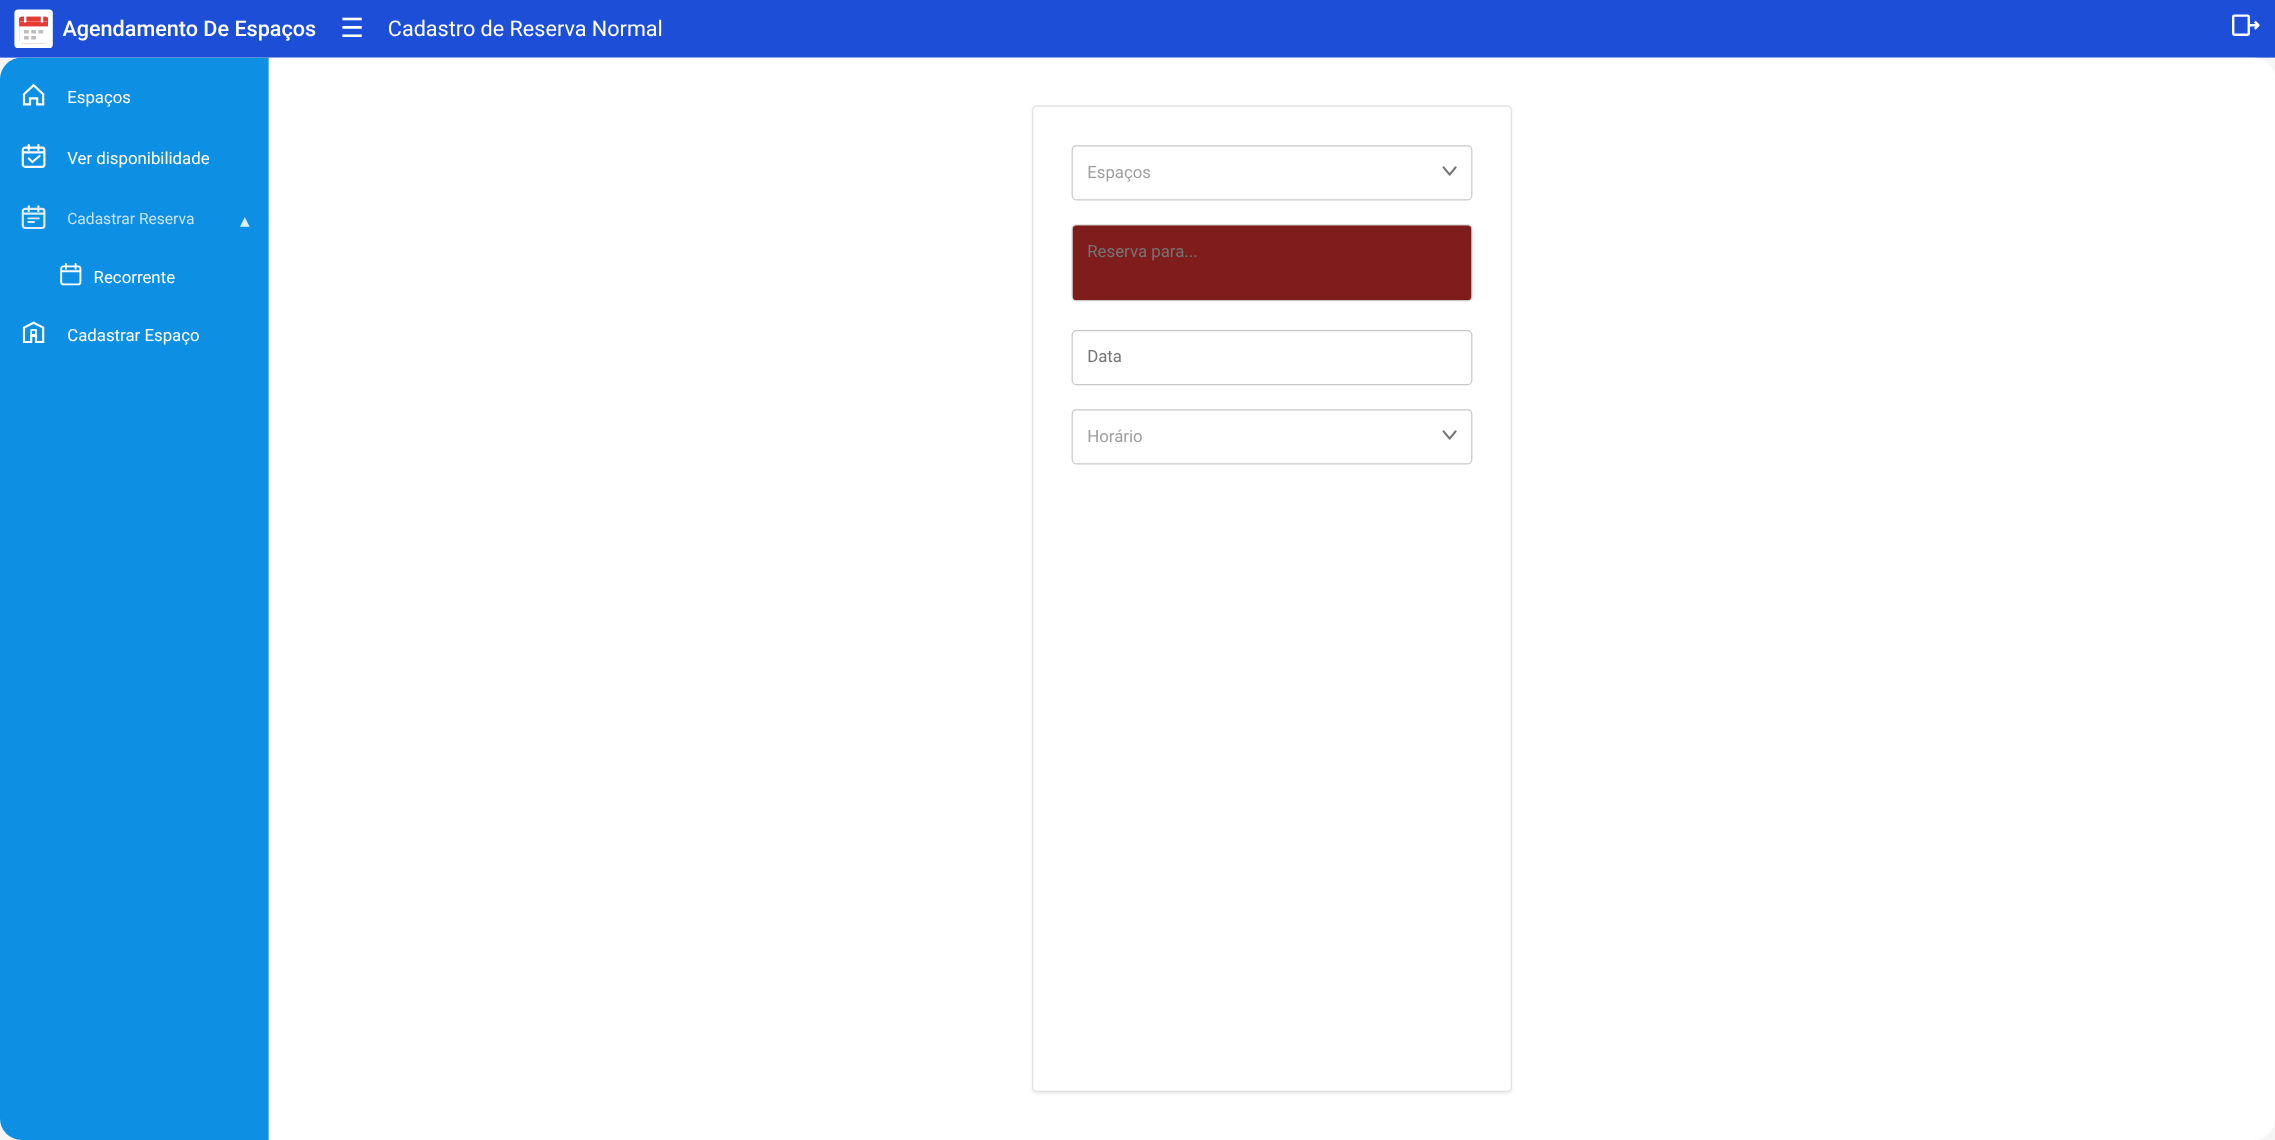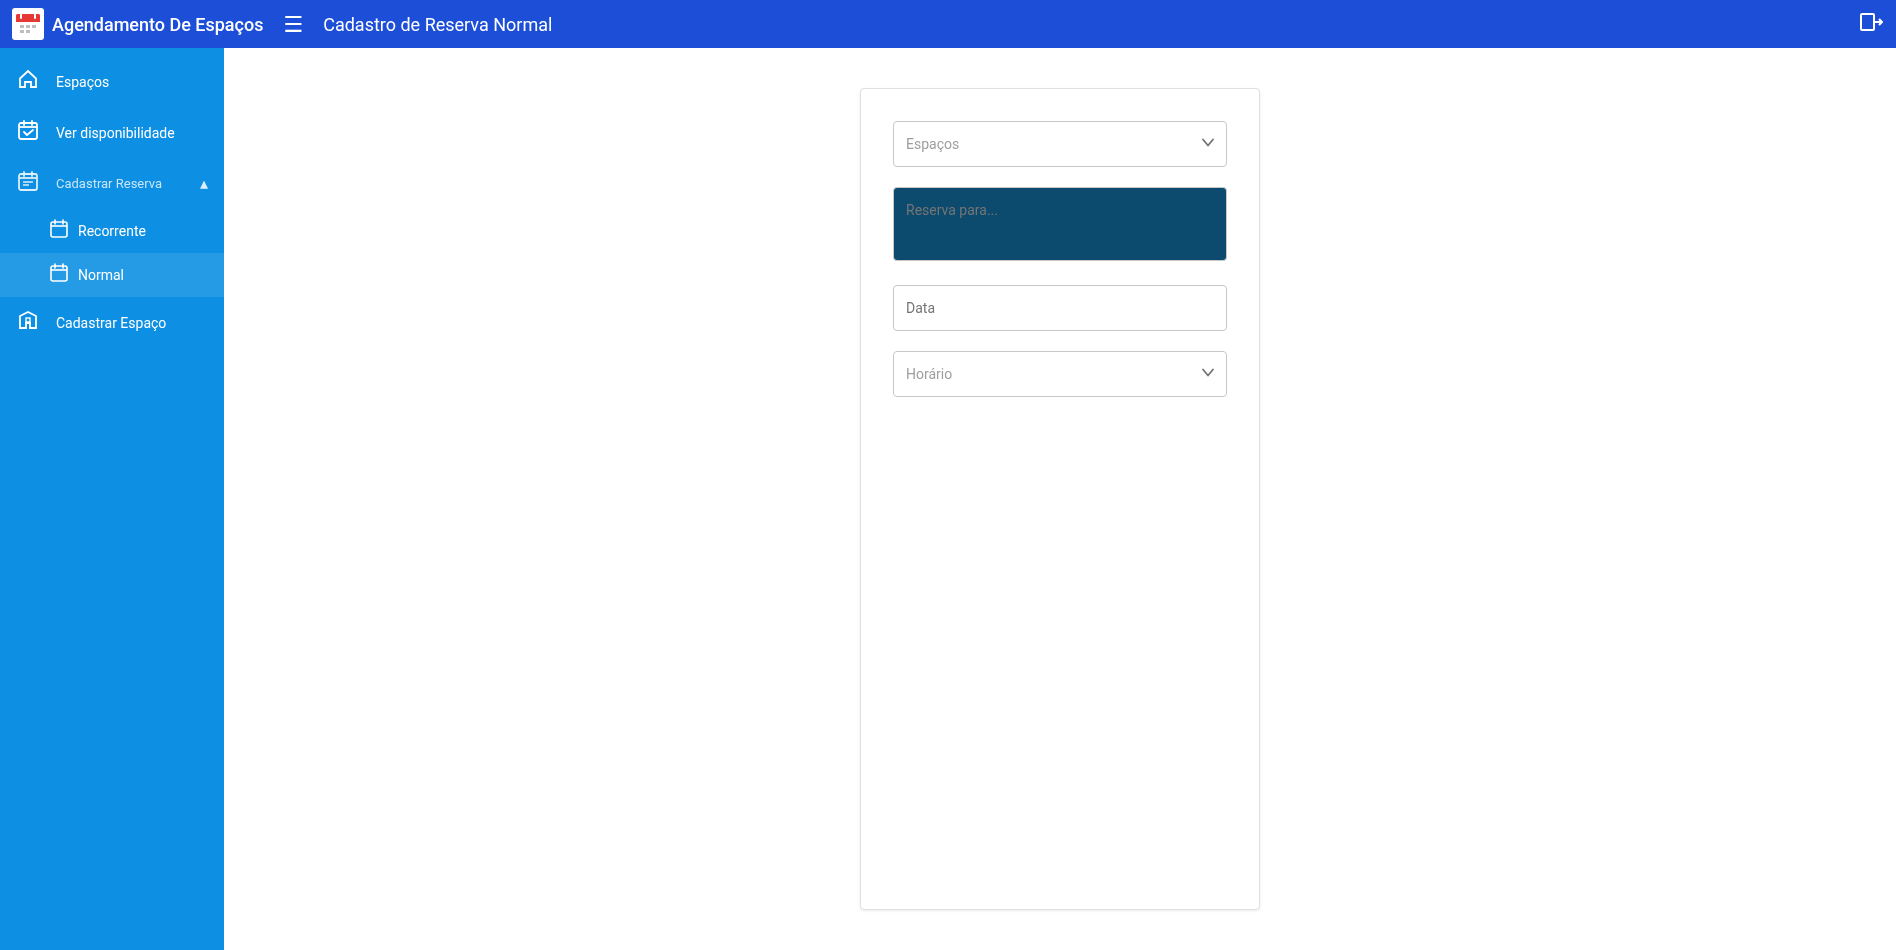--- a/index.html
+++ b/index.html
@@ -81,20 +81,21 @@
       color: white;
       font-size: 22px;
       cursor: pointer;
     }
 
     
     .main-layout {
       display: flex;
       flex: 1;
       overflow: hidden;
+      border-radius: 18px;
     }
 
     
     .sidebar {
       background: #0d8fe3;
       width: 224px;
       flex-shrink: 0;
       display: flex;
       flex-direction: column;
       padding-top: 8px;
@@ -203,24 +204,24 @@
       outline: none;
     }
 
     .field-wrapper textarea {
       width: 100%;
       padding: 14px 12px;
       border: 1px solid #c8c8c8;
       border-radius: 4px;
       font-size: 14px;
       color: #9e9e9e;
-      background: #0c4a6e;
+      background: #7f1d1d;
       outline: none;
       resize: none;
-      height: 74px;
+      height: 64px;
     }
 
     
     .select-arrow {
       position: absolute;
       right: 12px;
       top: 50%;
       transform: translateY(-50%);
       pointer-events: none;
       color: #757575;
@@ -321,31 +322,20 @@
         <svg width="20" height="20" viewBox="0 0 20 20" fill="none">
           <rect x="2" y="3" width="16" height="15" rx="2" stroke="white" stroke-width="1.6" fill="none"></rect>
           <line x1="2" y1="7" x2="18" y2="7" stroke="white" stroke-width="1.6"></line>
           <line x1="6" y1="1" x2="6" y2="5" stroke="white" stroke-width="1.6" stroke-linecap="round"></line>
           <line x1="14" y1="1" x2="14" y2="5" stroke="white" stroke-width="1.6" stroke-linecap="round"></line>
         </svg>
       </span>
       <span class="sidebar-sub-label">Recorrente</span>
     </div>
 
-    <div class="sidebar-sub-item active">
-      <span class="sidebar-sub-icon">
-        <svg width="20" height="20" viewBox="0 0 20 20" fill="none">
-          <rect x="2" y="3" width="16" height="15" rx="2" stroke="white" stroke-width="1.6" fill="none"></rect>
-          <line x1="2" y1="7" x2="18" y2="7" stroke="white" stroke-width="1.6"></line>
-          <line x1="6" y1="1" x2="6" y2="5" stroke="white" stroke-width="1.6" stroke-linecap="round"></line>
-          <line x1="14" y1="1" x2="14" y2="5" stroke="white" stroke-width="1.6" stroke-linecap="round"></line>
-        </svg>
-      </span>
-      <span class="sidebar-sub-label">Normal</span>
-    </div>
 
     <div class="sidebar-item">
       <span class="sidebar-item-icon">
         <svg width="22" height="22" viewBox="0 0 22 22" fill="none">
           <path d="M3 19V7L11 3L19 7V19H13V14H9V19H3Z" stroke="white" stroke-width="1.8" fill="none"></path>
           <rect x="9" y="9" width="4" height="4" stroke="white" stroke-width="1.4" fill="none"></rect>
         </svg>
       </span>
       <span class="sidebar-item-label">Cadastrar Espaço</span>
     </div>

